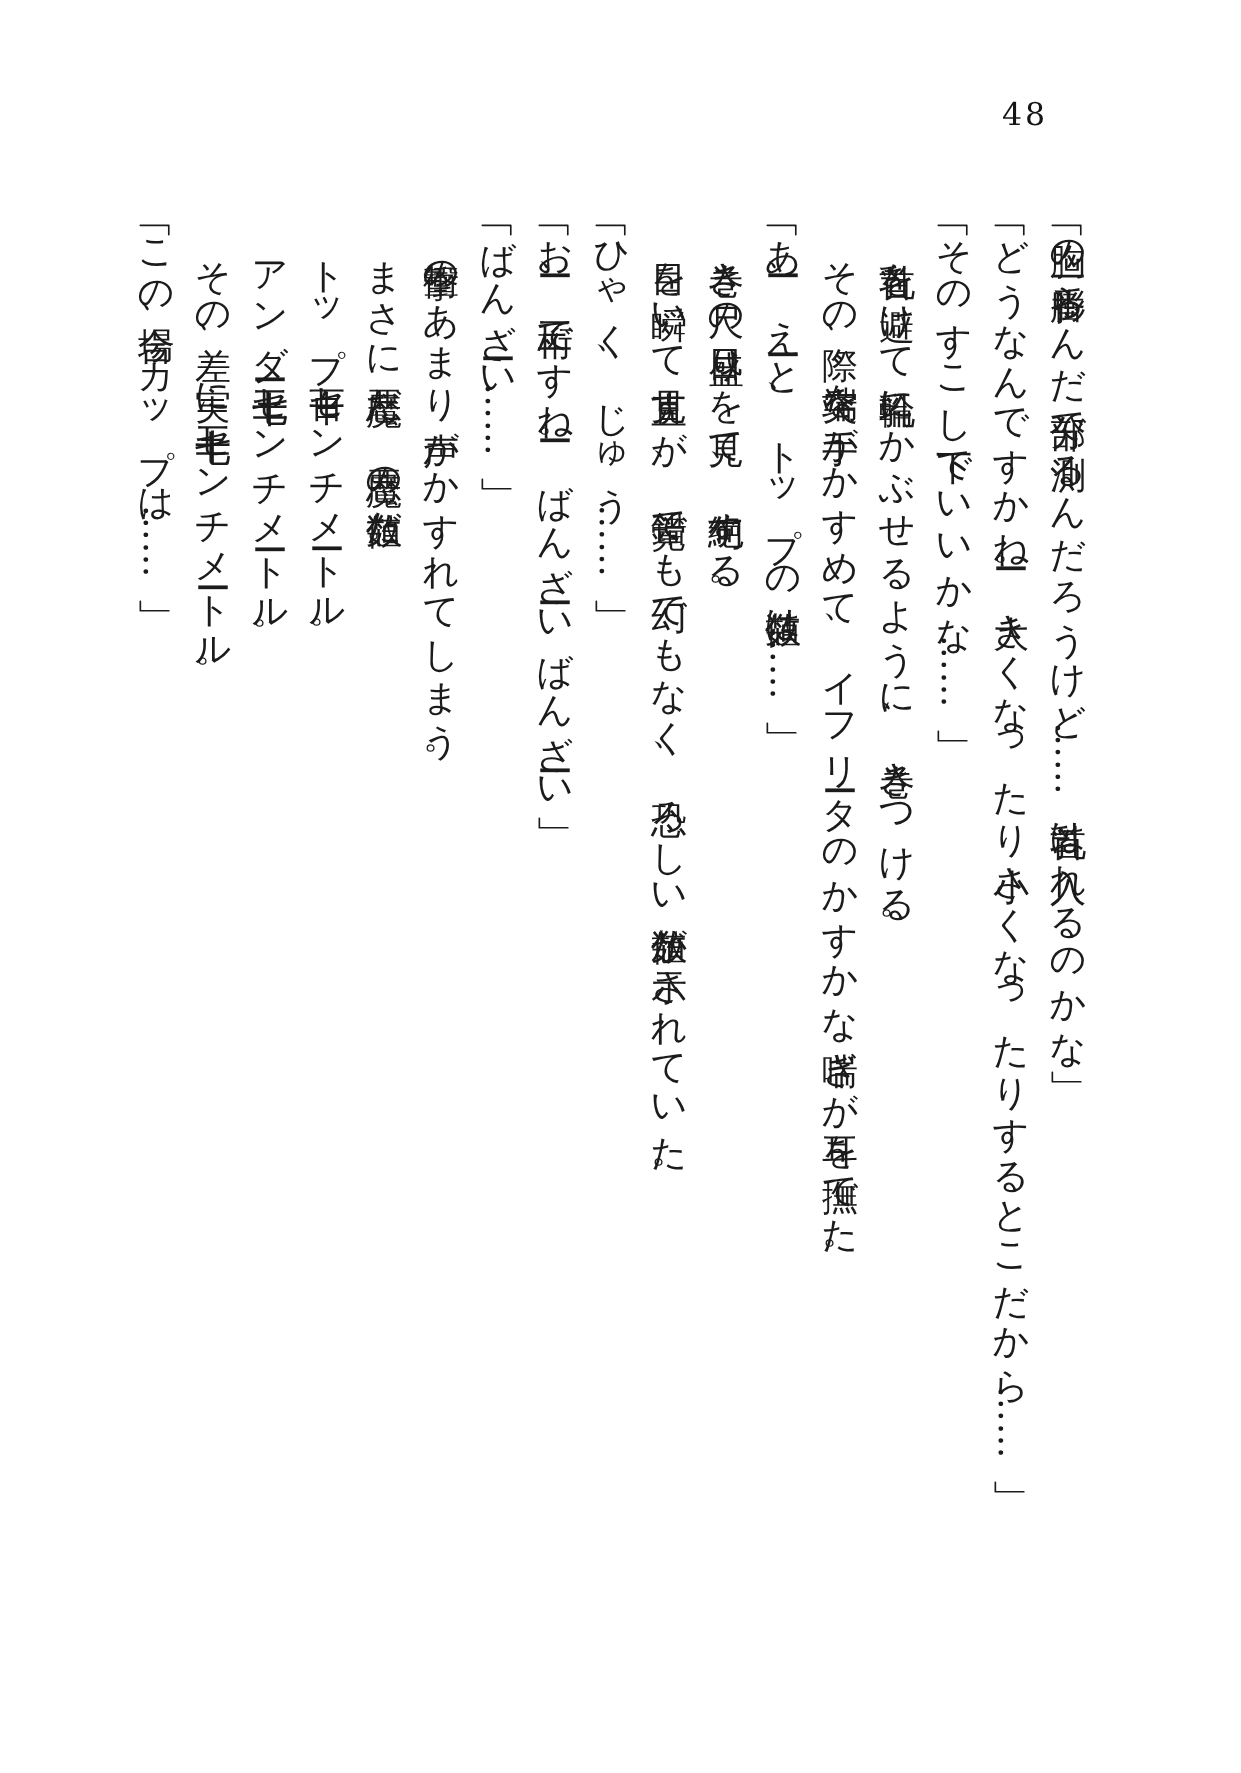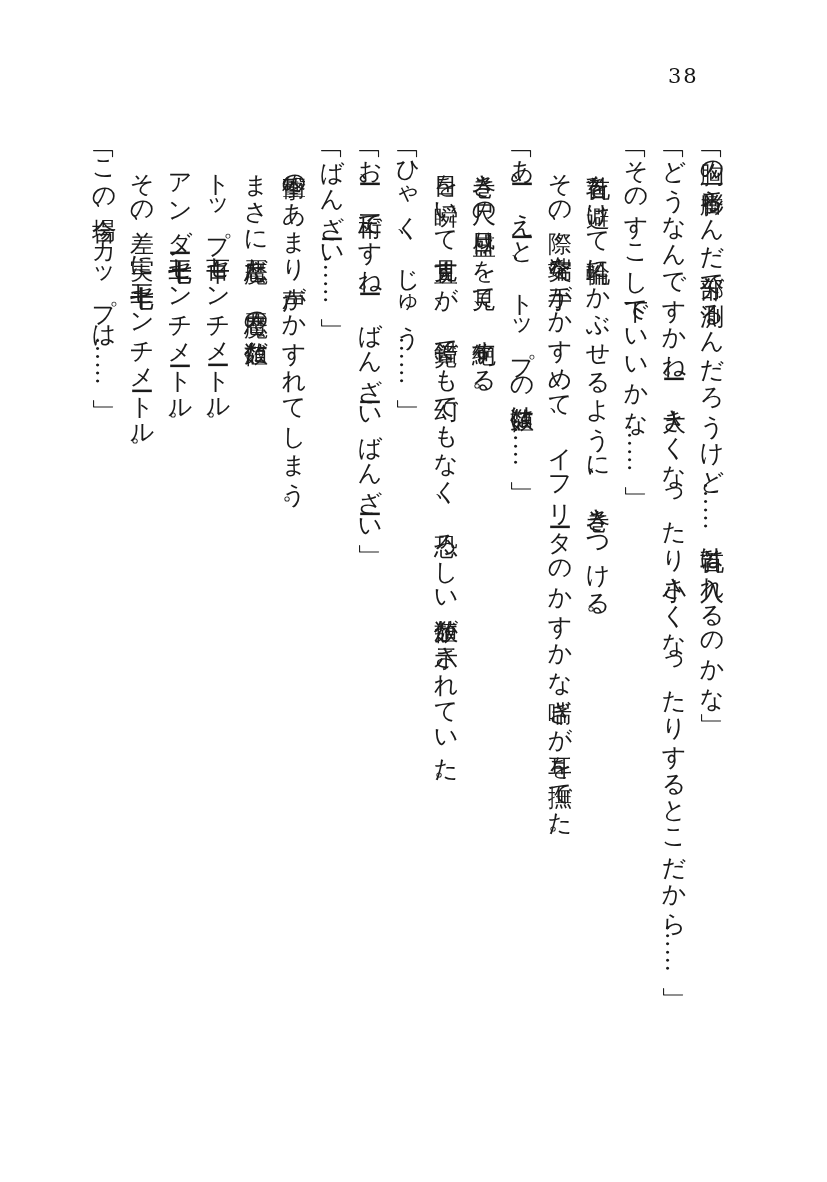--- a/index.html
+++ b/index.html
@@ -47,21 +47,21 @@
   }
   .text-block p.narrative {
     text-indent: 0.6em;
   }
 </style>
 </head>
 <body>
 
 <div class="page">
 
-  <div class="page-number">38</div>
+  <div class="page-number">48</div>
 
   <div class="text-block">
     <p class="line dialogue">「胸の一番膨らんだ部分で測るんだろうけど……乳首は入れるのかな」</p>
     <p class="line dialogue">「どうなんですかねー。大きくなったり小さくなったりするとこだから……」</p>
     <p class="line dialogue">「そのすこし下でいいかな……」</p>
     <p class="line narrative">乳首を避けて乳輪にかぶせるように、巻きつける。</p>
     <p class="line narrative">その際、突端を手がかすめて、イフリータのかすかな喘ぎが耳を撫でた。</p>
     <p class="line dialogue">「あー、えーと、トップの数値は……」</p>
     <p class="line narrative">巻き尺の目盛りを見て、絶句する。</p>
     <p class="line narrative">目を瞬いて見直すが、錯覚でも幻でもなく、恐ろしい数値が示されていた。</p>

